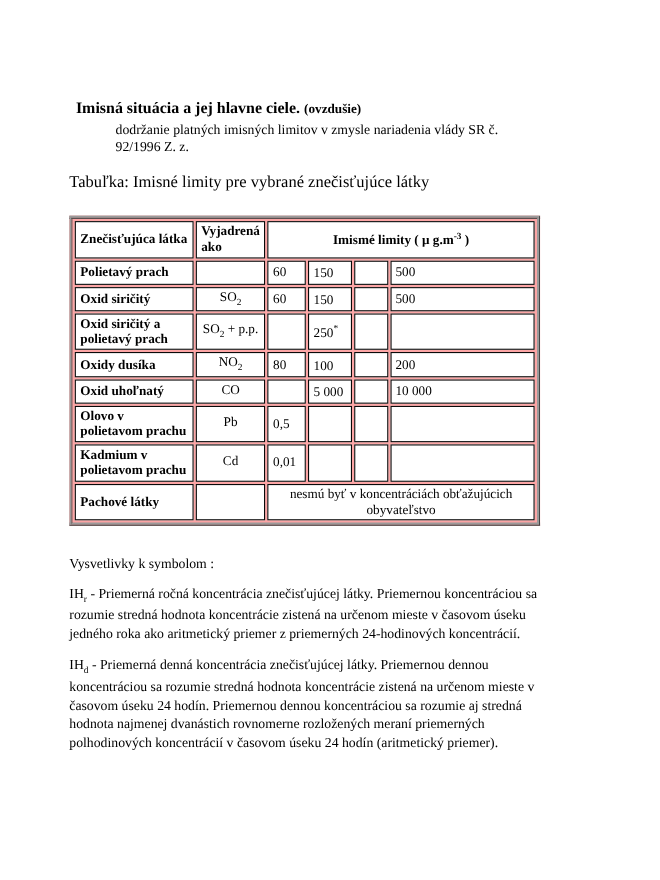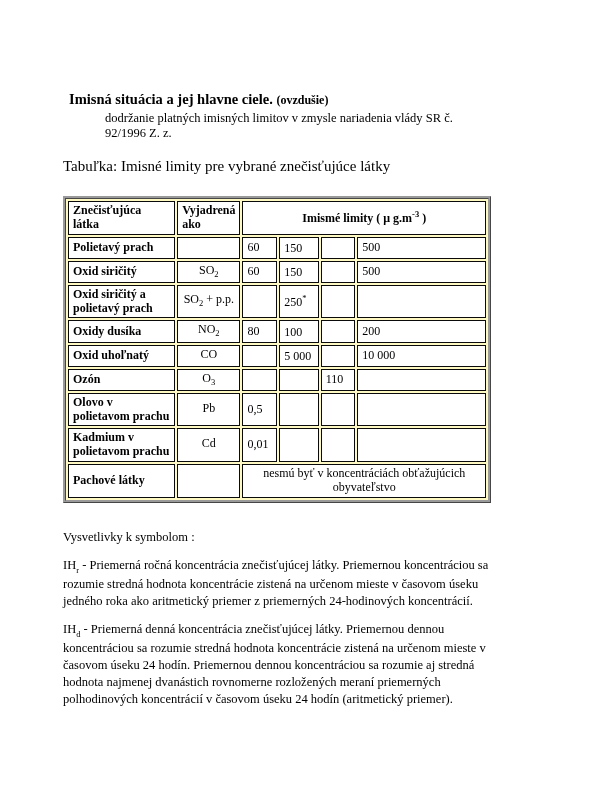--- a/index.html
+++ b/index.html
@@ -22,21 +22,21 @@
     font-weight: bold;
   }
   .doc-title .title-note { font-size: 12px; }
   .doc-subtitle { margin: 3px 0 0 42px; font-size: 12.5px; }
   .table-caption { margin: 17px 0 0 0; font-size: 15px; }
 
   table.limits {
     margin-top: 21px;
     border-spacing: 2px;
     border-collapse: separate;
-    background: #fef9c3;
+    background: #fca5a5;
     border: 3px ridge #9a9a9a;
     table-layout: fixed;
     font-size: 12px;
   }
   table.limits td {
     box-sizing: border-box;
     border: 1px solid #0a0a0a;
     padding: 2px 4px;
     vertical-align: middle;
     background: var(--cell-bg);
@@ -120,28 +120,20 @@
         <td class="val">200</td>
       </tr>
       <tr class="rs">
         <td class="lbl">Oxid uhoľnatý</td>
         <td class="frm"><span>CO</span><sub></sub><span></span></td>
         <td class="val"></td>
         <td class="val"><span>5 000</span><sup></sup></td>
         <td class="val"></td>
         <td class="val">10 000</td>
       </tr>
-      <tr class="rs">
-        <td class="lbl">Ozón</td>
-        <td class="frm"><span>O</span><sub>3</sub><span></span></td>
-        <td class="val"></td>
-        <td class="val"><span></span><sup></sup></td>
-        <td class="val">110</td>
-        <td class="val"></td>
-      </tr>
       <tr class="rd">
         <td class="lbl">Olovo v polietavom prachu</td>
         <td class="frm"><span>Pb</span><sub></sub><span></span></td>
         <td class="val">0,5</td>
         <td class="val"><span></span><sup></sup></td>
         <td class="val"></td>
         <td class="val"></td>
       </tr>
       <tr class="rd">
         <td class="lbl">Kadmium v polietavom prachu</td>

